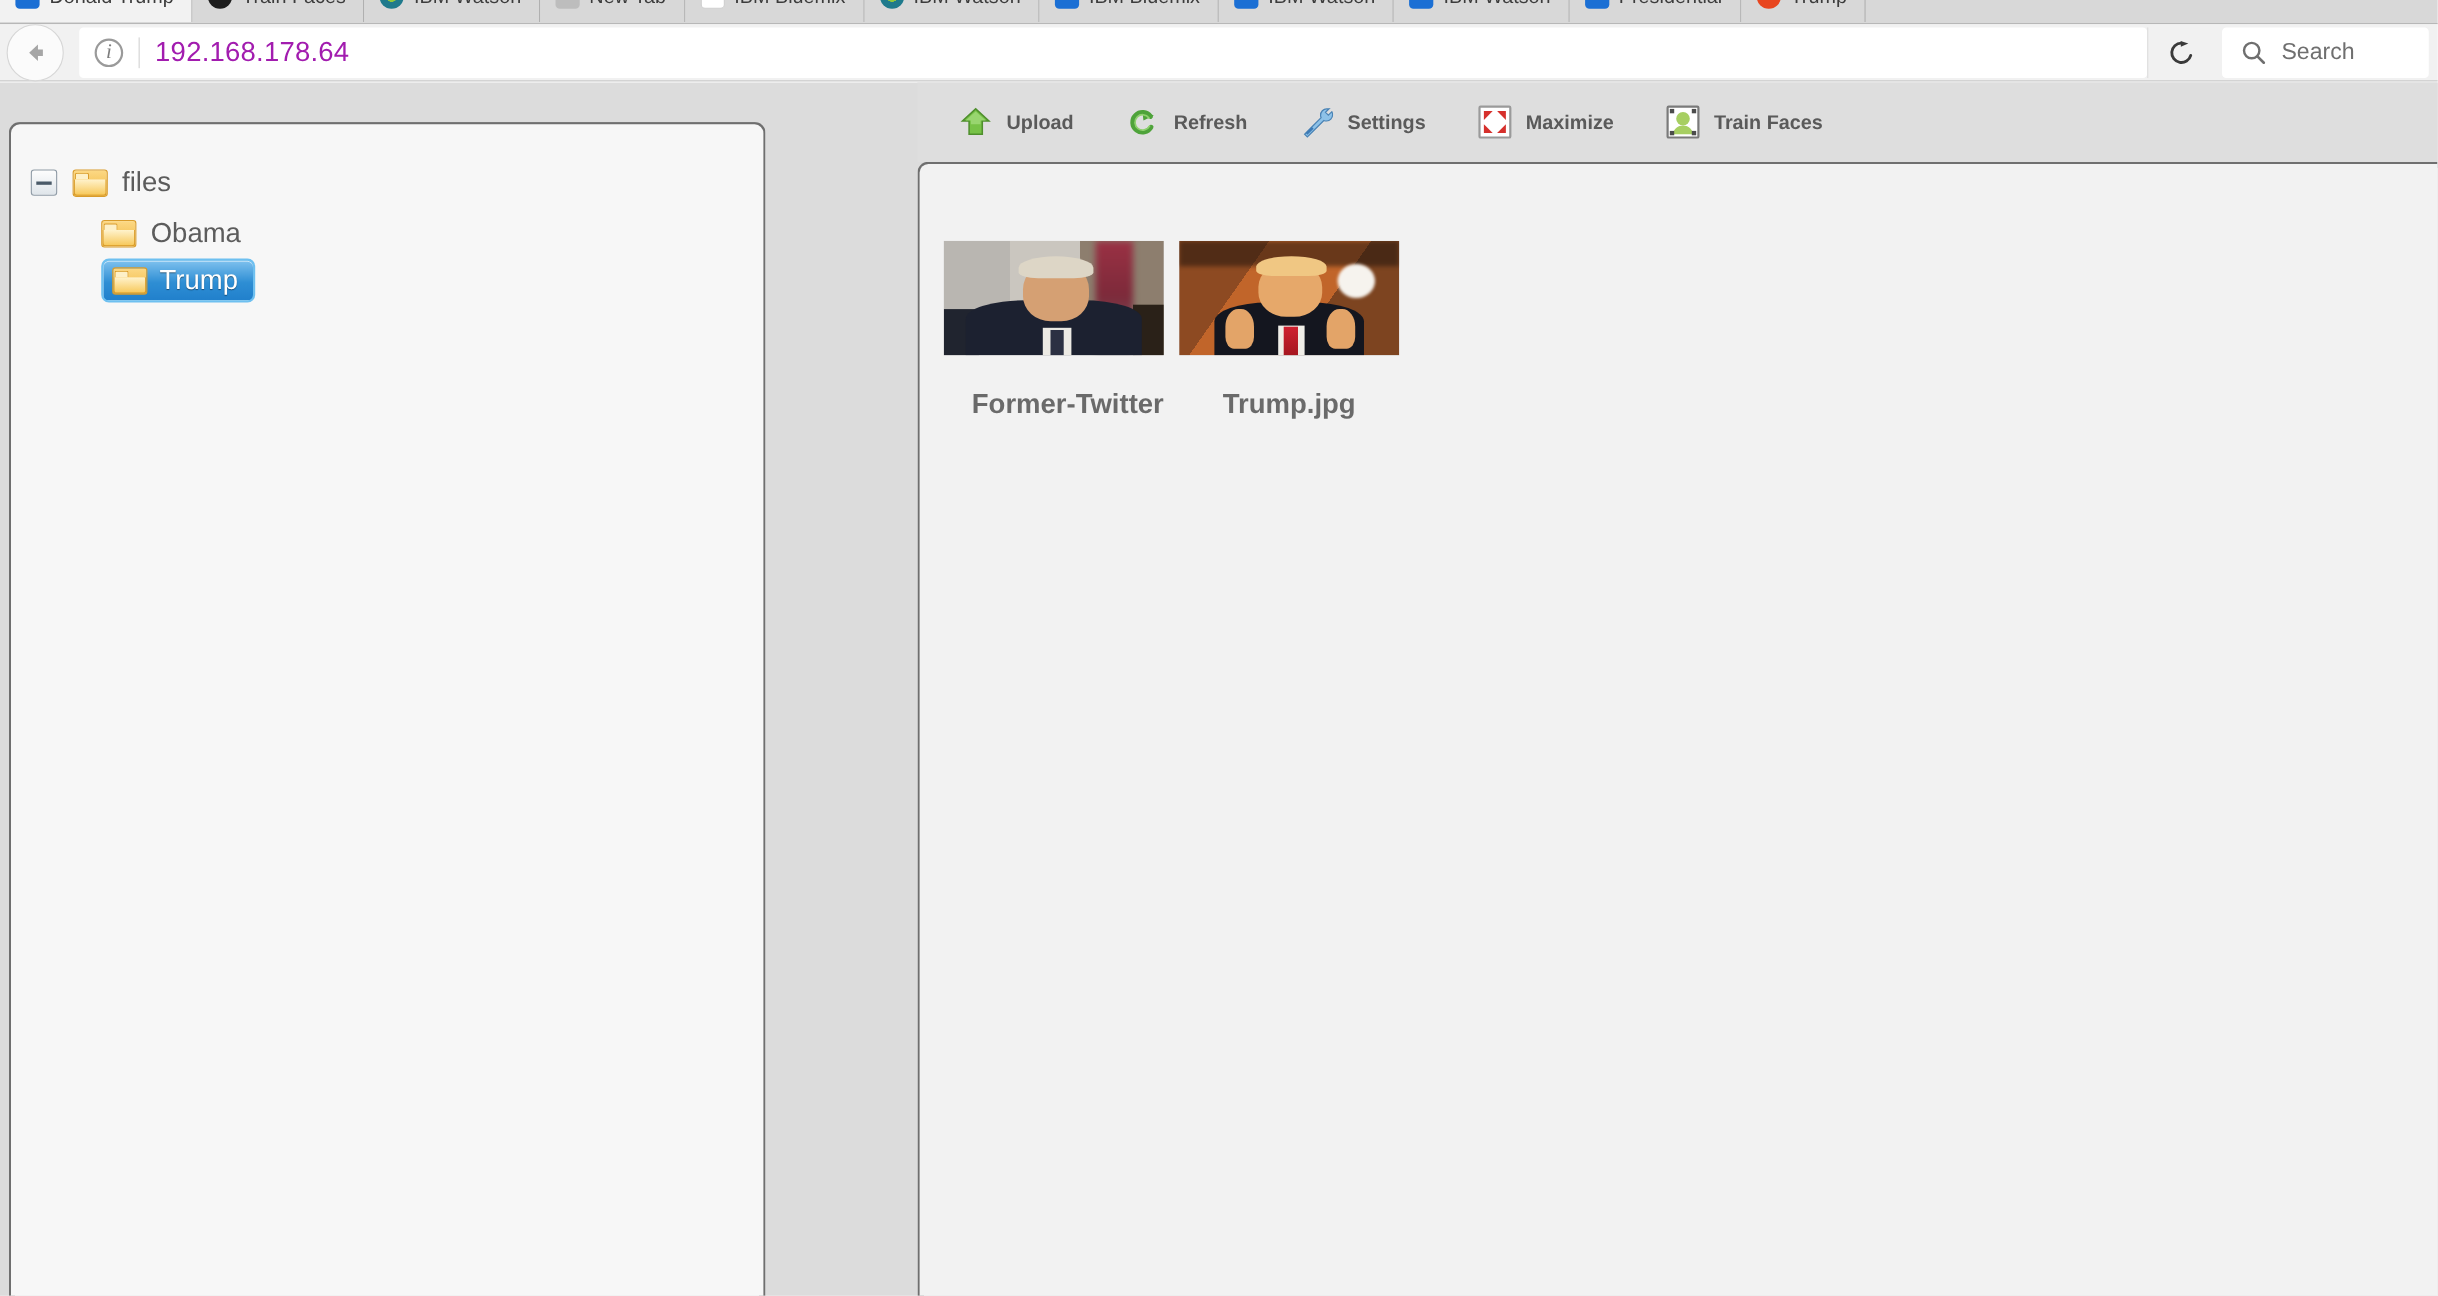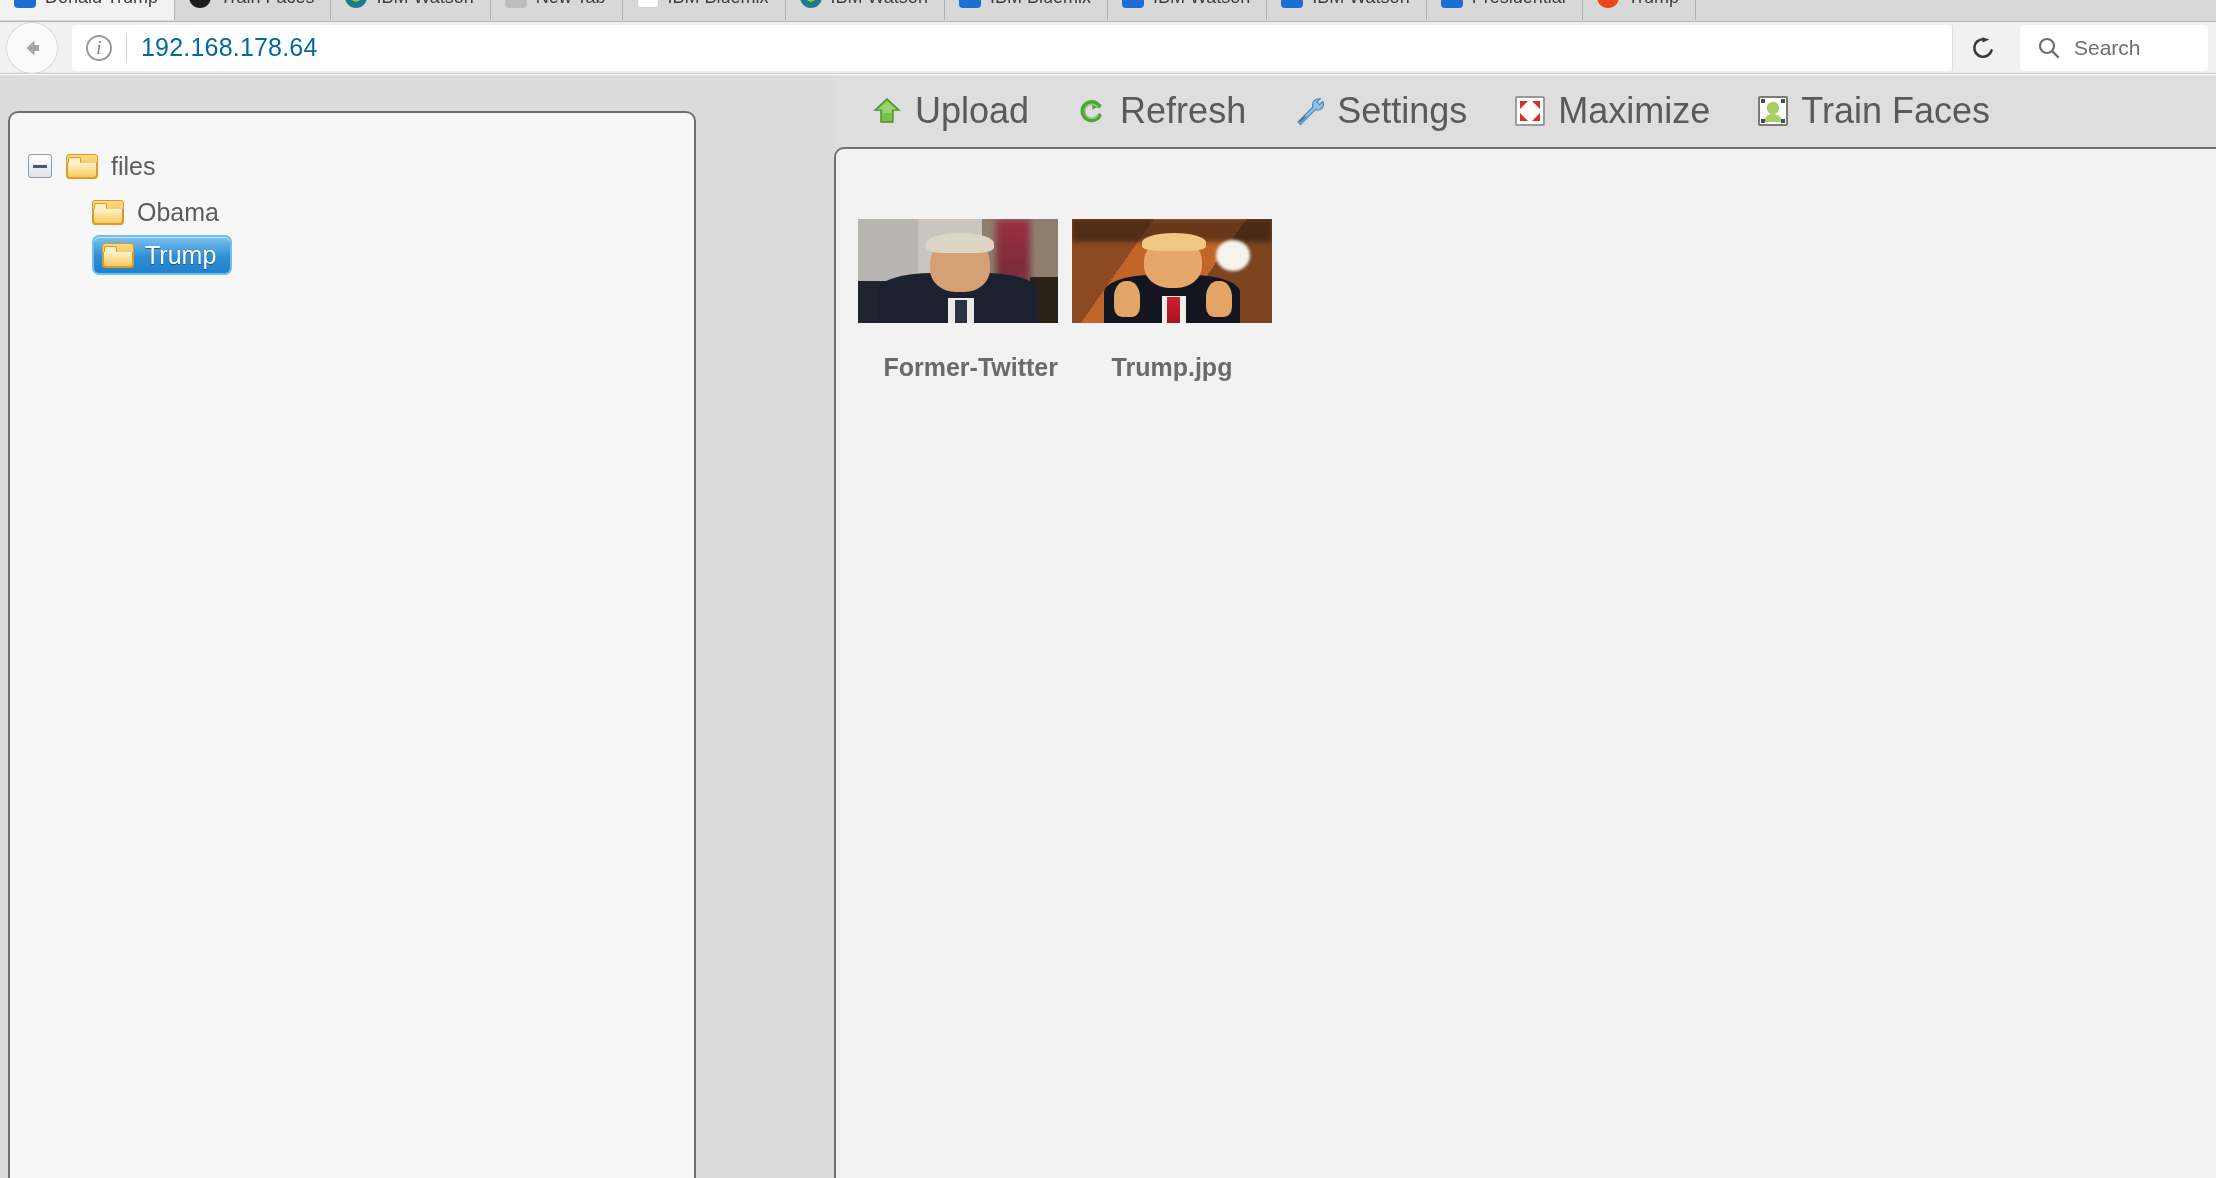--- a/index.html
+++ b/index.html
@@ -100,21 +100,21 @@
     flex: 0 0 auto;
   }
   #url-separator {
     width: 1px; height: 28px;
     background: #d2d2d2;
     margin: 0 14px;
     flex: 0 0 auto;
   }
   #url-text {
     font-size: 25px;
-    color: #0369a1;
+    color: #a21caf;
     letter-spacing: 0.2px;
     white-space: nowrap;
     overflow: hidden;
   }
   #reload-button {
     width: 60px; height: 46px;
     display: flex; align-items: center; justify-content: center;
     border-left: 1px solid #dcdcdc;
     flex: 0 0 auto;
   }
@@ -246,22 +246,23 @@
   }
   .toolbar-btn {
     display: flex;
     align-items: center;
     gap: 13px;
     padding: 6px 22px 6px 0;
     margin-right: 26px;
     white-space: nowrap;
   }
   .toolbar-label {
-    font-size: 36px;
+    font-size: 18px;
     color: #5a5a5a;
+    font-weight: bold;
   }
   .tb-icon { width: 30px; height: 30px; flex: 0 0 auto; position: relative; }
 
   
   .icon-upload svg { display:block; }
   
   .icon-refresh svg { display:block; }
   
   .icon-settings svg { display:block; }
   

